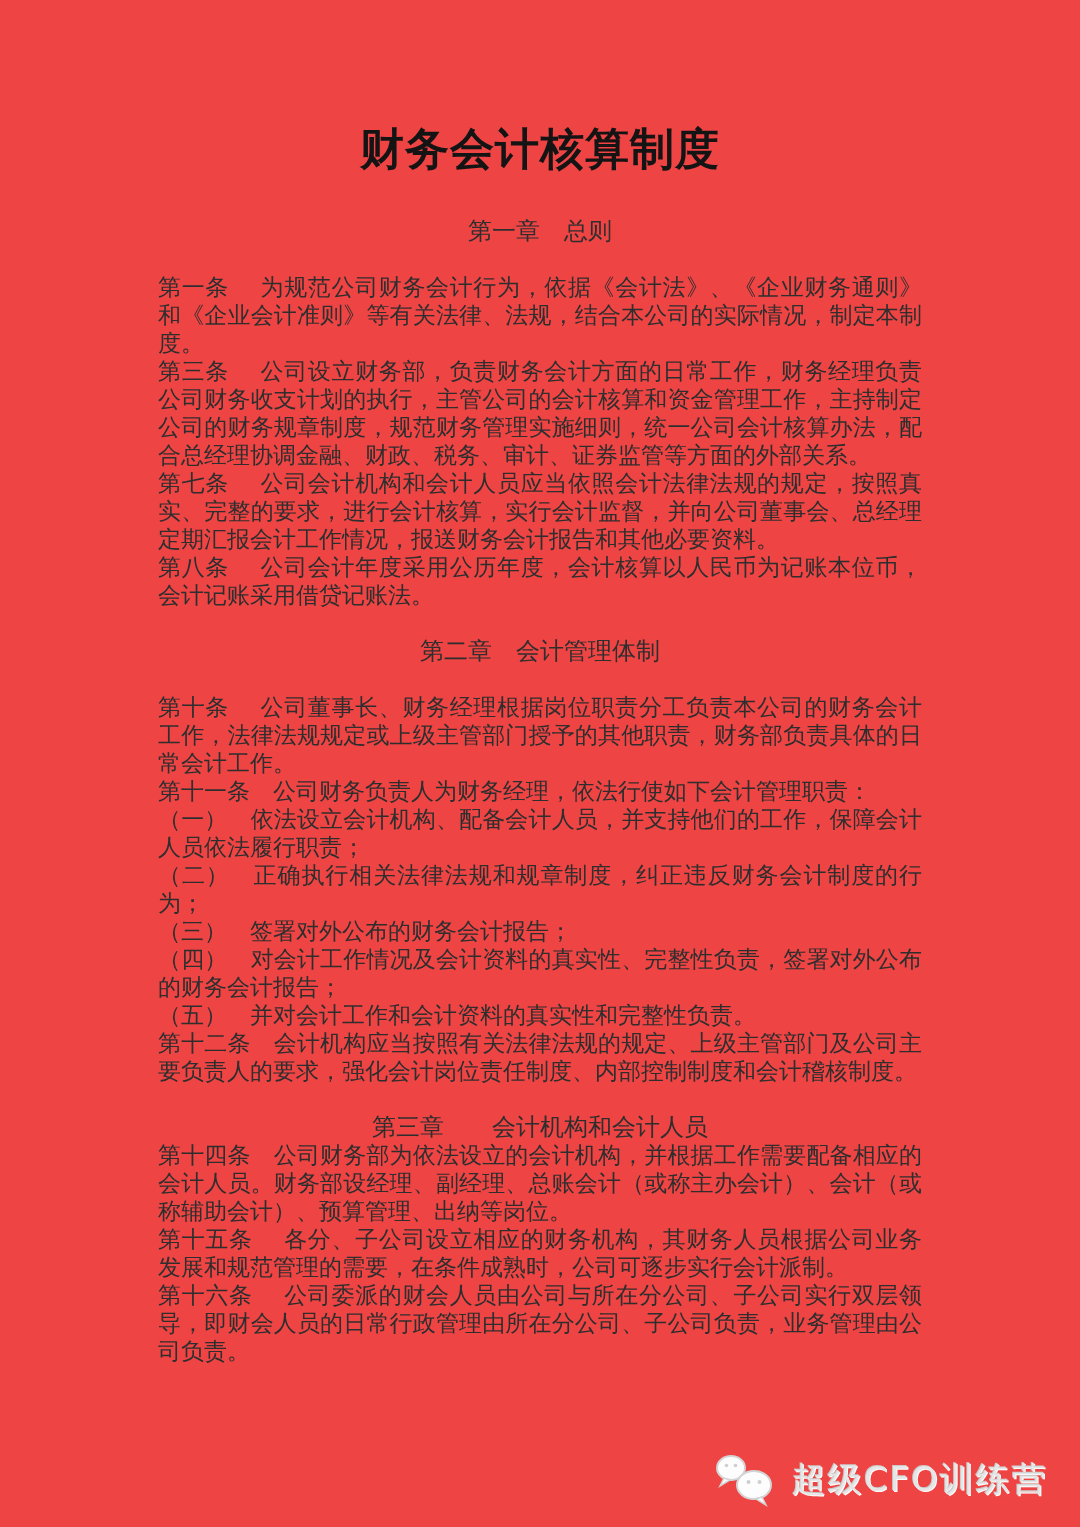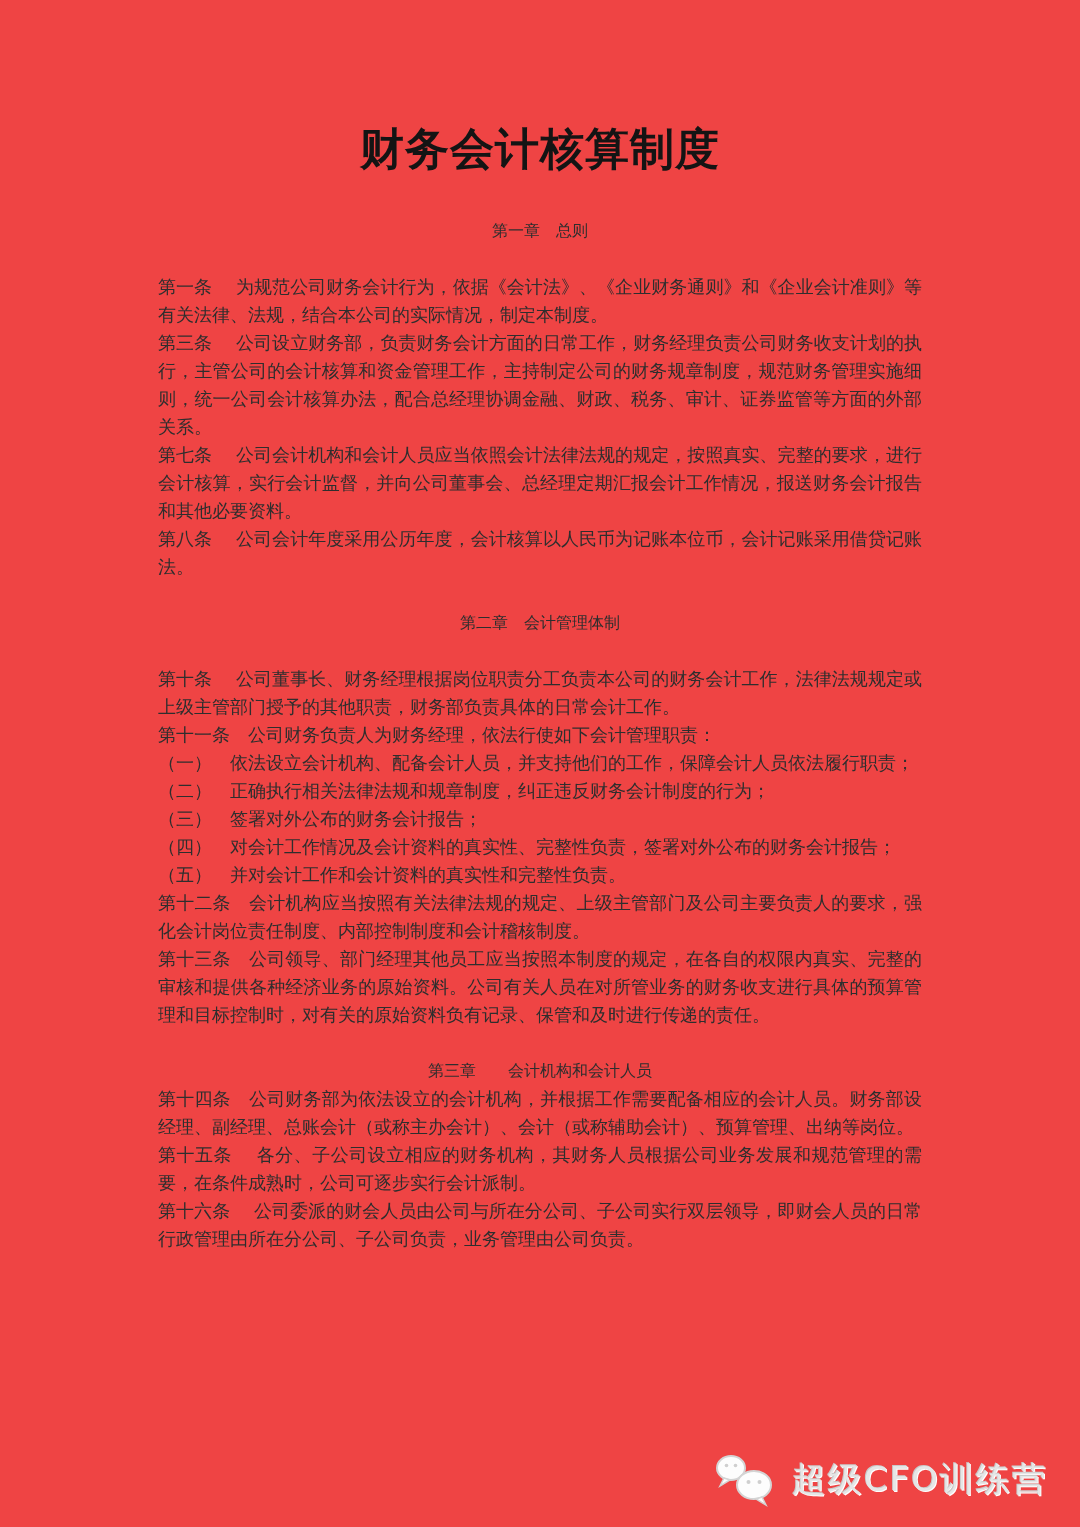--- a/index.html
+++ b/index.html
@@ -25,35 +25,35 @@
   .doc-title {
     margin: 120px 0 40px 0;
     text-align: center;
     font-size: 44px;
     line-height: 1.3;
     font-weight: 700;
     color: #141414;
     letter-spacing: 1px;
   }
   .chapter-heading {
-    font-size: 16px;
+    font-size: 24px;
     line-height: 28px;
     margin: 28px 0;
     color: #2e2e2e;
   }
   .chapter-heading.center {
     text-align: center;
   }
   .chapter-heading.left {
     text-align: center;
     margin-bottom: 0;
   }
   .doc-paragraph {
     margin: 0;
-    font-size: 18px;
+    font-size: 23px;
     line-height: 28px;
     text-align: justify;
     text-justify: inter-ideograph;
     word-break: break-all;
     color: #2e2e2e;
   }
   .watermark {
     position: absolute;
     right: 32px;
     top: 1453px;
@@ -92,21 +92,20 @@
         <section>
           <div class="chapter-heading center">第二章　会计管理体制</div>
           <p class="doc-paragraph">第十条　 公司董事长、财务经理根据岗位职责分工负责本公司的财务会计工作，法律法规规定或上级主管部门授予的其他职责，财务部负责具体的日常会计工作。</p>
           <p class="doc-paragraph">第十一条　公司财务负责人为财务经理，依法行使如下会计管理职责：</p>
           <p class="doc-paragraph">（一）　依法设立会计机构、配备会计人员，并支持他们的工作，保障会计人员依法履行职责；</p>
           <p class="doc-paragraph">（二）　正确执行相关法律法规和规章制度，纠正违反财务会计制度的行为；</p>
           <p class="doc-paragraph">（三）　签署对外公布的财务会计报告；</p>
           <p class="doc-paragraph">（四）　对会计工作情况及会计资料的真实性、完整性负责，签署对外公布的财务会计报告；</p>
           <p class="doc-paragraph">（五）　并对会计工作和会计资料的真实性和完整性负责。</p>
           <p class="doc-paragraph">第十二条　会计机构应当按照有关法律法规的规定、上级主管部门及公司主要负责人的要求，强化会计岗位责任制度、内部控制制度和会计稽核制度。</p>
-          <p class="doc-paragraph">第十三条　公司领导、部门经理其他员工应当按照本制度的规定，在各自的权限内真实、完整的审核和提供各种经济业务的原始资料。公司有关人员在对所管业务的财务收支进行具体的预算管理和目标控制时，对有关的原始资料负有记录、保管和及时进行传递的责任。</p>
         </section>
         <section>
           <div class="chapter-heading left">第三章　　会计机构和会计人员</div>
           <p class="doc-paragraph">第十四条　公司财务部为依法设立的会计机构，并根据工作需要配备相应的会计人员。财务部设经理、副经理、总账会计（或称主办会计）、会计（或称辅助会计）、预算管理、出纳等岗位。</p>
           <p class="doc-paragraph">第十五条　 各分、子公司设立相应的财务机构，其财务人员根据公司业务发展和规范管理的需要，在条件成熟时，公司可逐步实行会计派制。</p>
           <p class="doc-paragraph">第十六条　 公司委派的财会人员由公司与所在分公司、子公司实行双层领导，即财会人员的日常行政管理由所在分公司、子公司负责，业务管理由公司负责。</p>
         </section>
       </div>
   </div>
 

